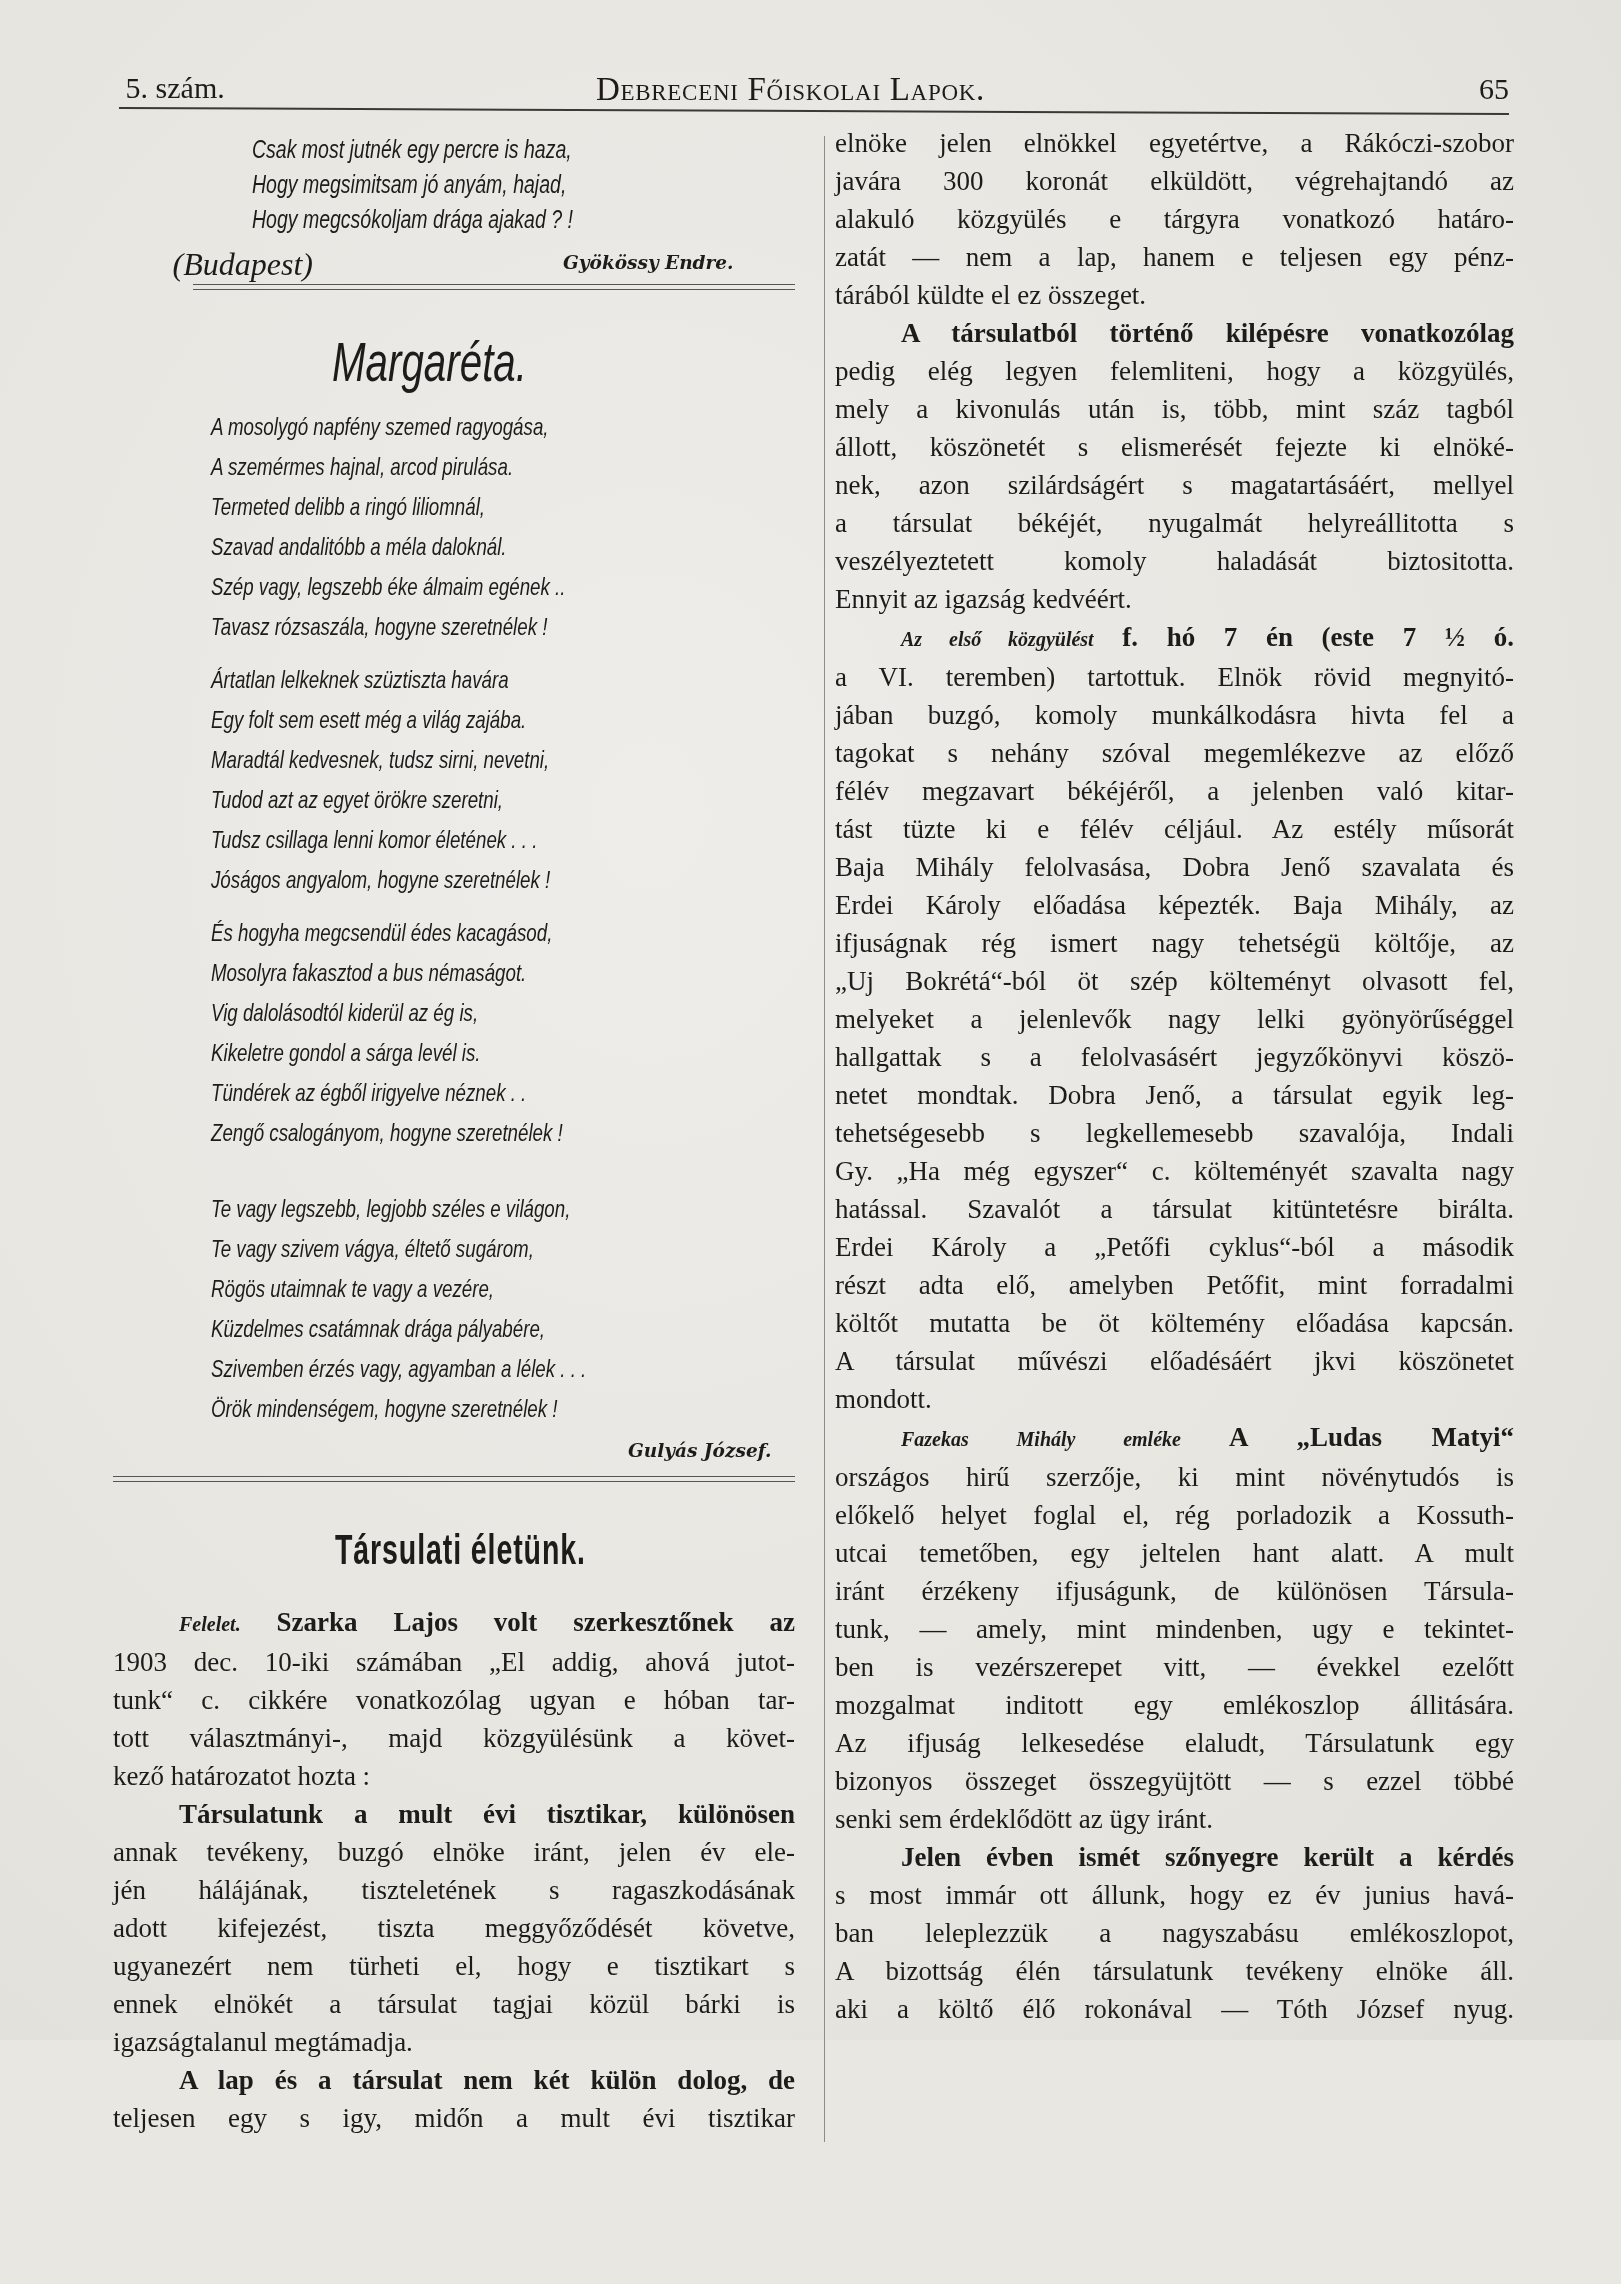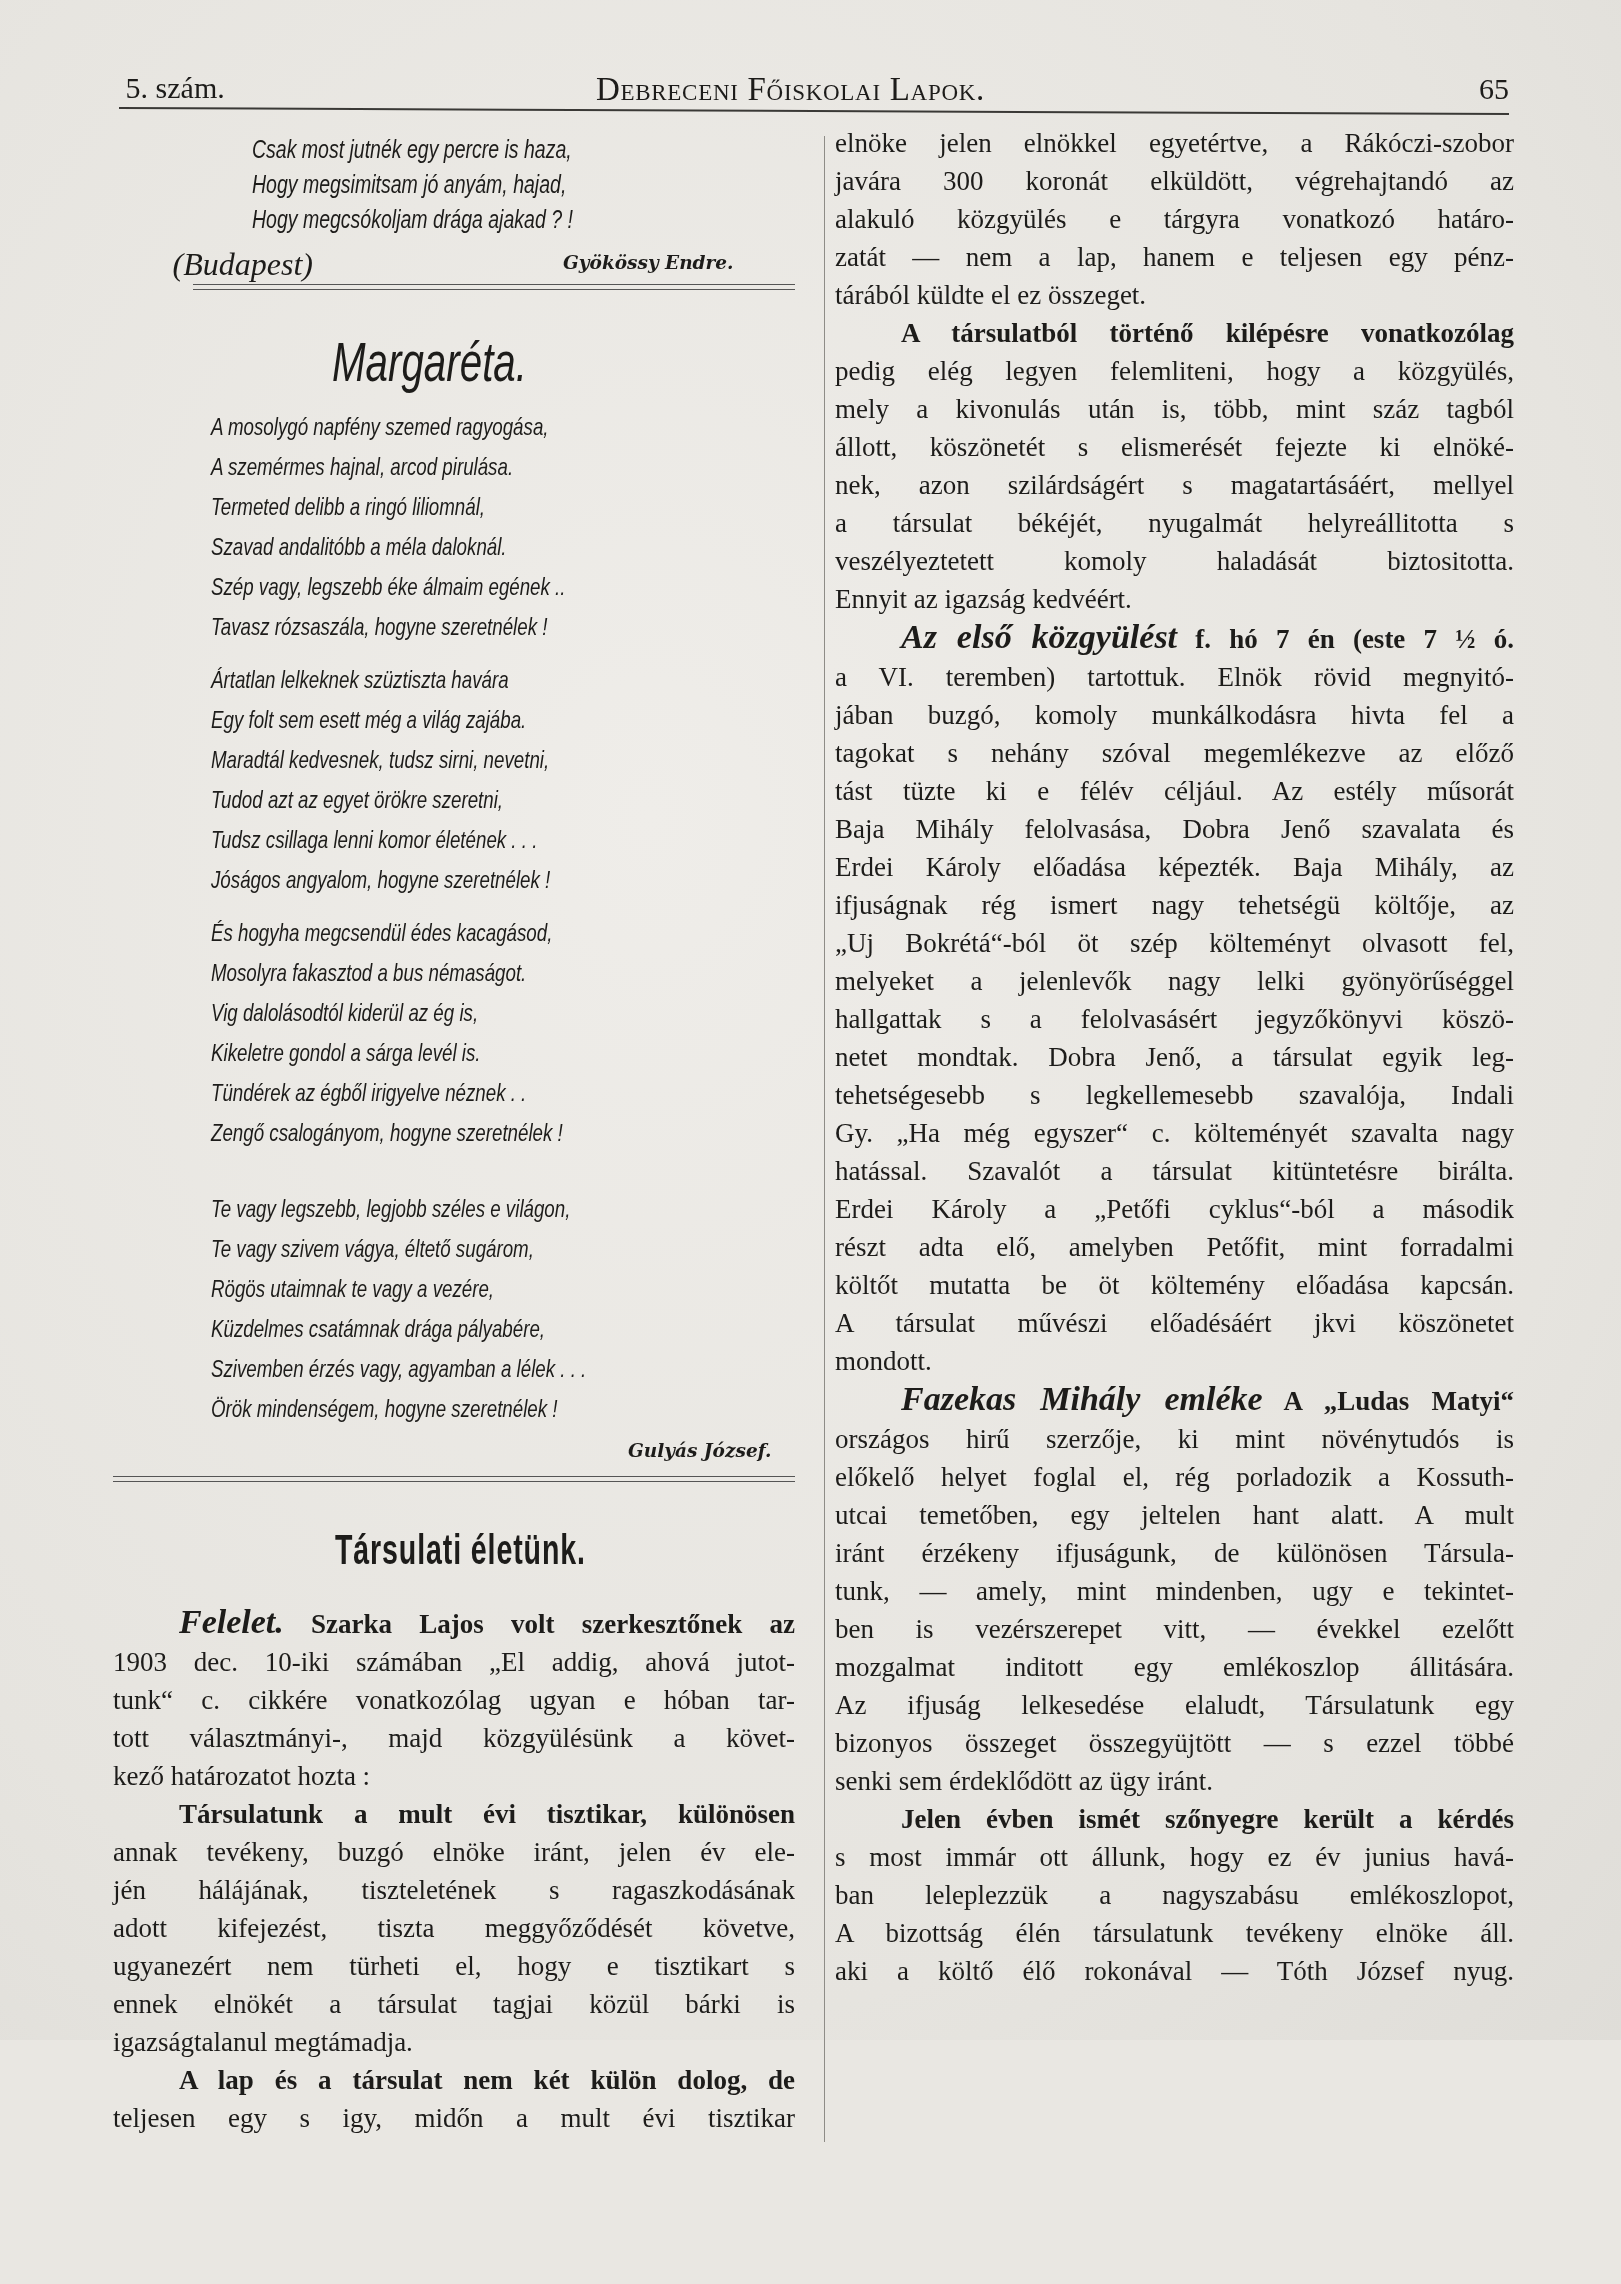--- a/index.html
+++ b/index.html
@@ -40,21 +40,21 @@
   .st1 { top: 275px; } .st2 { top: 528px; } .st3 { top: 781px; } .st4 { top: 1057px; }
   .sig2 { left: 450px; top: 1308px; margin-left: 12px; }
   .rule2 { left: -53px; top: 1344px; width: 682px; }
 
   .section-title { position: absolute; left: 169px; top: 1394px; font-family: "Liberation Sans", sans-serif; font-weight: bold;
     font-size: 42px; transform: scaleX(0.68); transform-origin: left top; white-space: nowrap; letter-spacing: 1.3px; }
 
   .prose { font-size: 27px; line-height: 38px; text-align: justify; }
   .left-prose { position: absolute; left: -53px; top: 1471px; width: 682px; }
   .right-prose { position: absolute; left: 835px; top: 124px; width: 679px; }
-  .lead { font-style: italic; font-size: 34px; }
+  .lead { font-style: italic; font-size: 20px; }
   .line { display: block; text-align: justify; text-align-last: justify; white-space: nowrap; }
   .line.last { text-align-last: left; }
   .line.indent { padding-left: 66px; font-weight: bold; }
 </style>
 </head>
 <body>
 
 <div class="page">
 
   <div class="running-head">
@@ -147,20 +147,21 @@
     <span class="line">állott, köszönetét s elismerését fejezte ki elnöké-</span>
     <span class="line">nek, azon szilárdságért s magatartásáért, mellyel</span>
     <span class="line">a társulat békéjét, nyugalmát helyreállitotta s</span>
     <span class="line">veszélyeztetett komoly haladását biztositotta.</span>
     <span class="line last">Ennyit az igazság kedvéért.</span>
 
     <span class="line indent"><span class="lead">Az első közgyülést</span><span> f. hó 7 én (este 7 ½ ó.</span></span>
     <span class="line">a VI. teremben) tartottuk. Elnök rövid megnyitó-</span>
     <span class="line">jában buzgó, komoly munkálkodásra hivta fel a</span>
     <span class="line">tagokat s nehány szóval megemlékezve az előző</span>
+    <span class="line">félév megzavart békéjéről, a jelenben való kitar-</span>
     <span class="line">tást tüzte ki e félév céljául. Az estély műsorát</span>
     <span class="line">Baja Mihály felolvasása, Dobra Jenő szavalata és</span>
     <span class="line">Erdei Károly előadása képezték. Baja Mihály, az</span>
     <span class="line">ifjuságnak rég ismert nagy tehetségü költője, az</span>
     <span class="line">„Uj Bokrétá“-ból öt szép költeményt olvasott fel,</span>
     <span class="line">melyeket a jelenlevők nagy lelki gyönyörűséggel</span>
     <span class="line">hallgattak s a felolvasásért jegyzőkönyvi köszö-</span>
     <span class="line">netet mondtak. Dobra Jenő, a társulat egyik leg-</span>
     <span class="line">tehetségesebb s legkellemesebb szavalója, Indali</span>
     <span class="line">Gy. „Ha még egyszer“ c. költeményét szavalta nagy</span>

